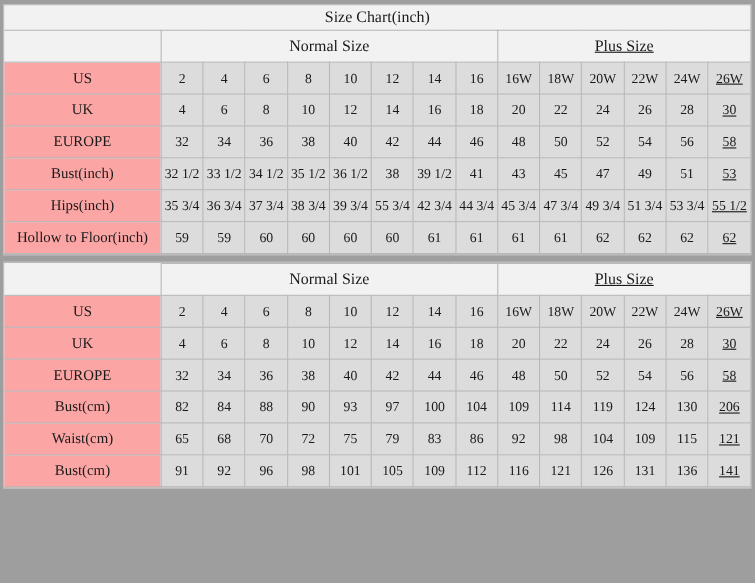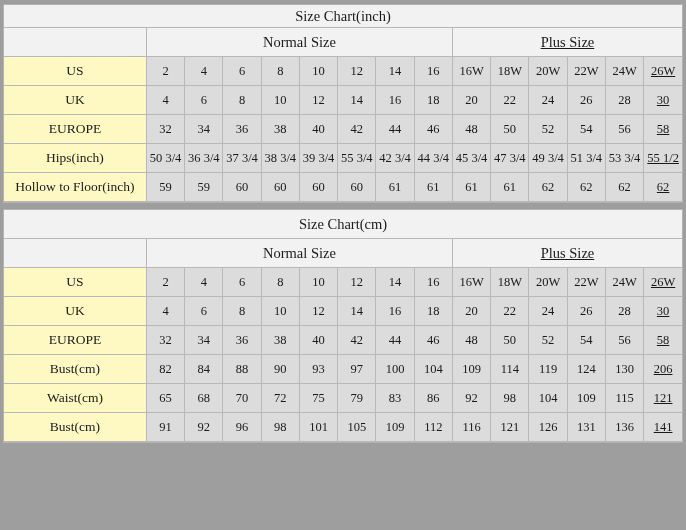--- a/index.html
+++ b/index.html
@@ -50,21 +50,21 @@
     border-top: none;
     background: #f2f2f2;
   }
   td.group {
     font-size: 14.5px;
     height: 24px;
     background: #f2f2f2;
   }
   td.rowlabel {
     font-size: 13.5px;
-    background: #fef9c3;
+    background: #fca5a5;
     border-left: none;
   }
   td.val {
     background: #dcdcdc;
     font-size: 12.5px;
   }
   td.val.plus {
     background: #dcdcdc;
   }
   td.blank {
@@ -147,25 +147,42 @@
           <td class="val">44</td>
           <td class="val">46</td>
           <td class="val plus">48</td>
           <td class="val plus">50</td>
           <td class="val plus">52</td>
           <td class="val plus">54</td>
           <td class="val plus">56</td>
           <td class="val plus last">58</td>
         </tr>
 
+        <tr>
+          <td class="rowlabel">Bust(inch)</td>
+          <td class="val">32 1/2</td>
+          <td class="val">33 1/2</td>
+          <td class="val">34 1/2</td>
+          <td class="val">35 1/2</td>
+          <td class="val">36 1/2</td>
+          <td class="val">38</td>
+          <td class="val">39 1/2</td>
+          <td class="val">41</td>
+          <td class="val plus">43</td>
+          <td class="val plus">45</td>
+          <td class="val plus">47</td>
+          <td class="val plus">49</td>
+          <td class="val plus">51</td>
+          <td class="val plus last">53</td>
+        </tr>
 
 
         <tr>
           <td class="rowlabel">Hips(inch)</td>
-          <td class="val">50 3/4</td>
+          <td class="val">35 3/4</td>
           <td class="val">36 3/4</td>
           <td class="val">37 3/4</td>
           <td class="val">38 3/4</td>
           <td class="val">39 3/4</td>
           <td class="val">55 3/4</td>
           <td class="val">42 3/4</td>
           <td class="val">44 3/4</td>
           <td class="val plus">45 3/4</td>
           <td class="val plus">47 3/4</td>
           <td class="val plus">49 3/4</td>
@@ -196,23 +213,20 @@
   </div>
 
   <div class="chart chart2">
     <table>
       <colgroup>
         <col style="width:21%">
         <col span="14" style="width:5.64%">
       </colgroup>
       <tbody>
         <tr>
-          <td class="title" colspan="15">Size Chart(cm)</td>
-        </tr>
-        <tr>
           <td class="blank"></td>
           <td class="group" colspan="8">Normal Size</td>
           <td class="group last" colspan="6">Plus Size</td>
         </tr>
 
         <tr>
           <td class="rowlabel">US</td>
           <td class="val">2</td>
           <td class="val">4</td>
           <td class="val">6</td>

